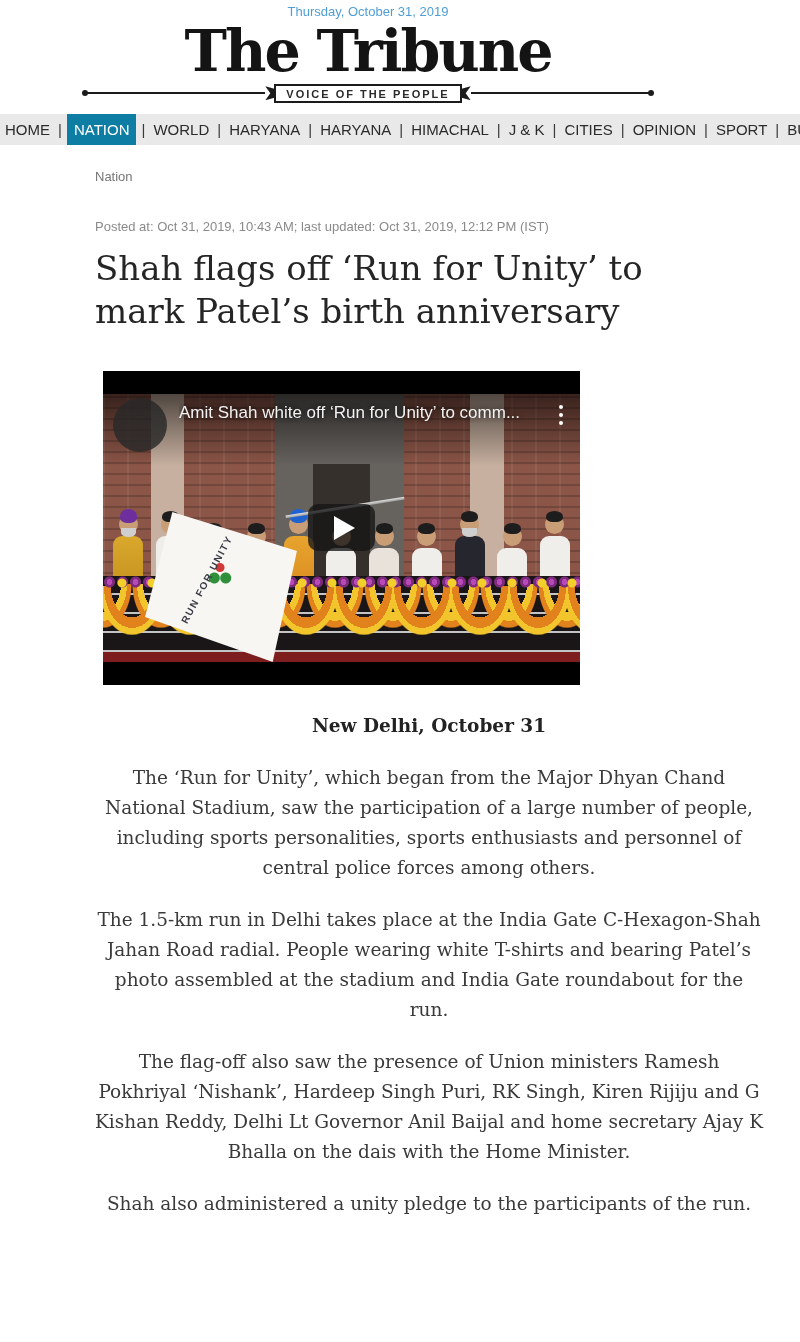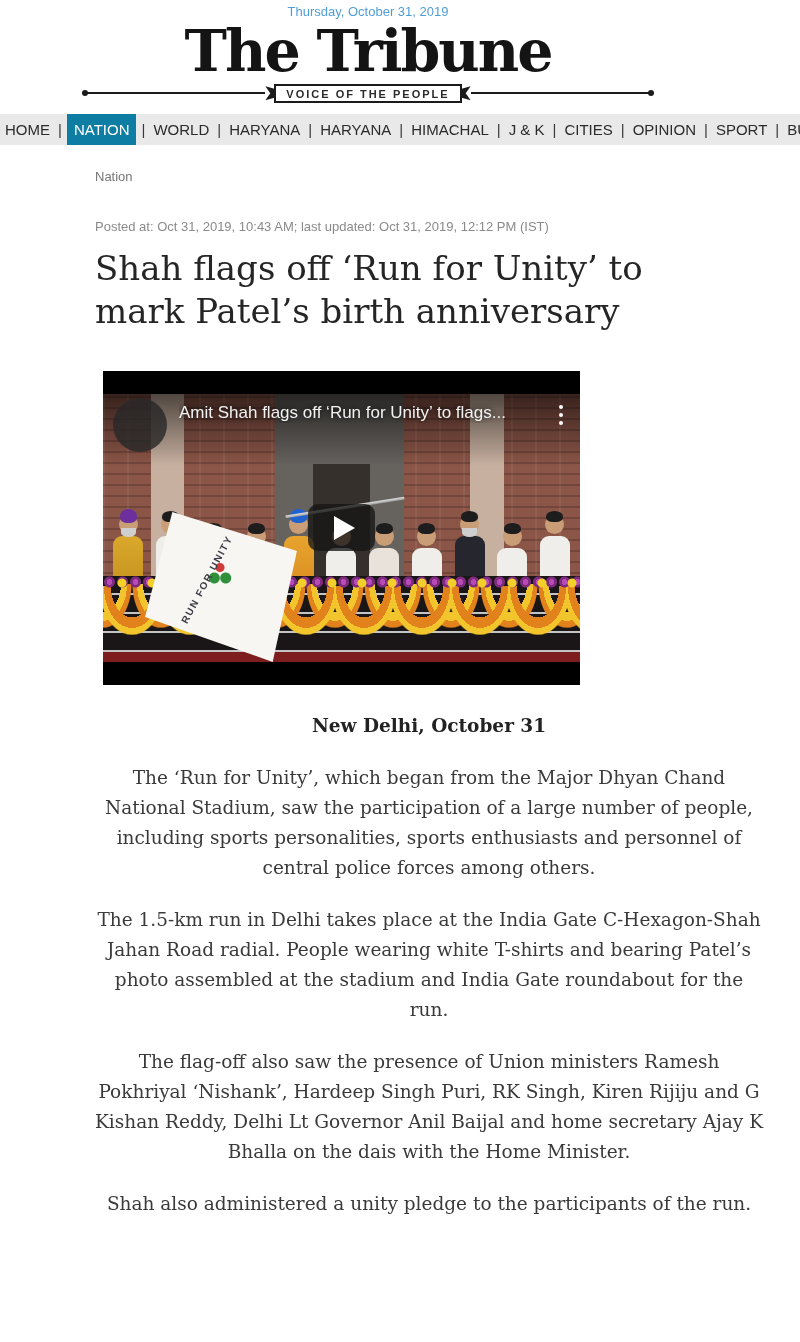--- a/index.html
+++ b/index.html
@@ -236,21 +236,21 @@
       <div class="dais"></div>
 
       <div class="flag-pole"></div>
       <div class="flag">
         <span class="flag-emblem"></span>
         <span class="flag-text">RUN FOR UNITY</span>
       </div>
 
       <div class="vp-shade"></div>
       <div class="vp-avatar"></div>
-      <div class="vp-title">Amit Shah flags off ‘Run for Unity’ to flags...</div>
+      <div class="vp-title">Amit Shah white off ‘Run for Unity’ to comm...</div>
       <div class="vp-menu">
           <i></i>
           <i></i>
           <i></i>
         </div>
       <button class="vp-play">
         <span class="tri"></span>
       </button>
     </div>
     <div class="vp-bar"></div>

